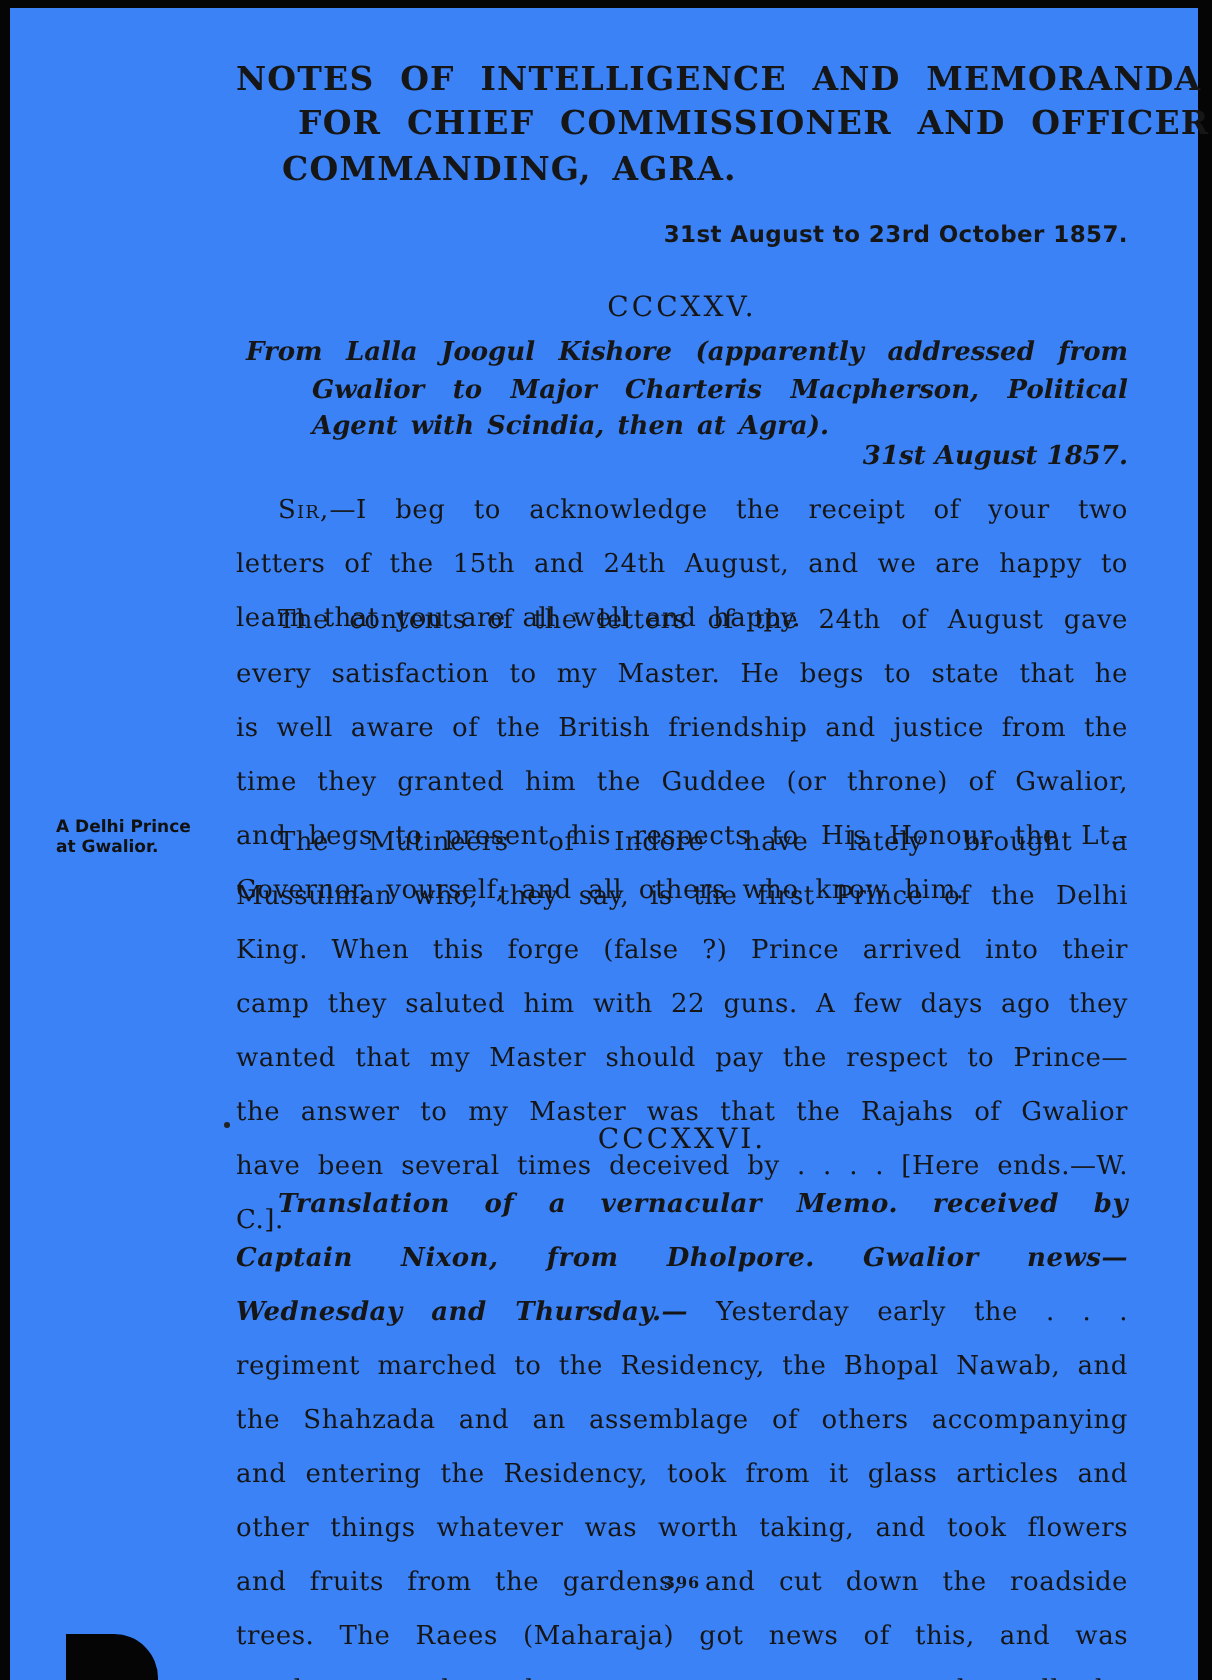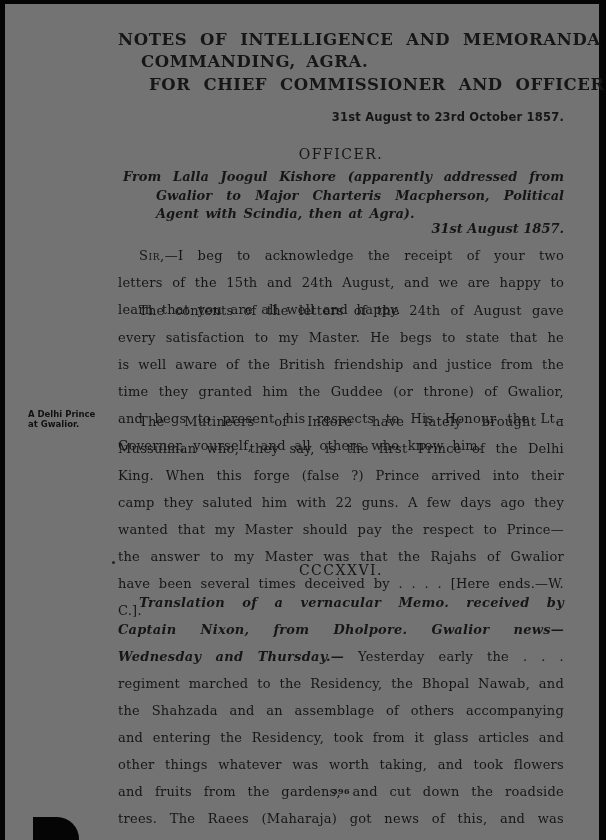--- a/index.html
+++ b/index.html
@@ -1,17 +1,17 @@
 <!DOCTYPE html>
 <html><head>
 <meta charset="utf-8">
 <style>
   html,body{margin:0;padding:0;background:#e8e8e8;}
   .screen{
-    position:relative;width:606px;height:840px;background:#737373;
+    position:relative;width:606px;height:840px;background:#3b82f6;
     font-family:"DejaVu Serif", serif;color:#161616;overflow:hidden;
   }
   
   .bar-top{position:absolute;left:0;top:0;width:606px;height:4px;background:#050505;}
   .bar-left{position:absolute;left:0;top:0;width:5px;height:840px;background:#050505;}
   .bar-right{position:absolute;left:599px;top:0;width:7px;height:840px;background:#050505;}
   .blob{position:absolute;left:33px;top:817px;width:46px;height:23px;background:#050505;border-top-right-radius:22px;}
   .stray-dot{position:absolute;left:112px;top:561px;width:3px;height:3px;background:#222;border-radius:50%;}
 
   
@@ -57,27 +57,27 @@
 <div class="screen">
 
   <div class="bar-top"></div>
   <div class="bar-left"></div>
   <div class="bar-right"></div>
   <div class="blob"></div>
   <div class="stray-dot"></div>
 
   <div class="title">
     <div class="tl t1">NOTES OF INTELLIGENCE AND MEMORANDA</div>
+    <div class="tl t2">FOR CHIEF COMMISSIONER AND OFFICER</div>
     <div class="tl t3">COMMANDING, AGRA.</div>
-    <div class="tl t2">FOR CHIEF COMMISSIONER AND OFFICER</div>
   </div>
 
   <div class="daterange">31st August to 23rd October 1857.</div>
 
-  <div class="sechead s1h">OFFICER.</div>
+  <div class="sechead s1h">CCCXXV.</div>
 
   <p class="srcnote">From Lalla Joogul Kishore (apparently addressed from Gwalior to Major Charteris Macpherson, Political Agent with Scindia, then at Agra).</p>
 
   <div class="dateline">31st August 1857.</div>
 
   <p class="body p1"><span class="sc">Sir,</span><span>—I beg to acknowledge the receipt of your two letters of the 15th and 24th August, and we are happy to learn that you are all well and happy.</span></p>
 
   <p class="body p2">The contents of the letters of the 24th of August gave every satisfaction to my Master. He begs to state that he is well aware of the British friendship and justice from the time they granted him the Guddee (or throne) of Gwalior, and begs to present his respects to His Honour the Lt.-Governor, yourself, and all others who know him.</p>
 
   <p class="body p3">The Mutineers of Indore have lately brought a Mussulman who, they say, is the first Prince of the Delhi King. When this forge (false ?) Prince arrived into their camp they saluted him with 22 guns. A few days ago they wanted that my Master should pay the respect to Prince—the answer to my Master was that the Rajahs of Gwalior have been several times deceived by . . . . [Here ends.—W. C.].</p>

